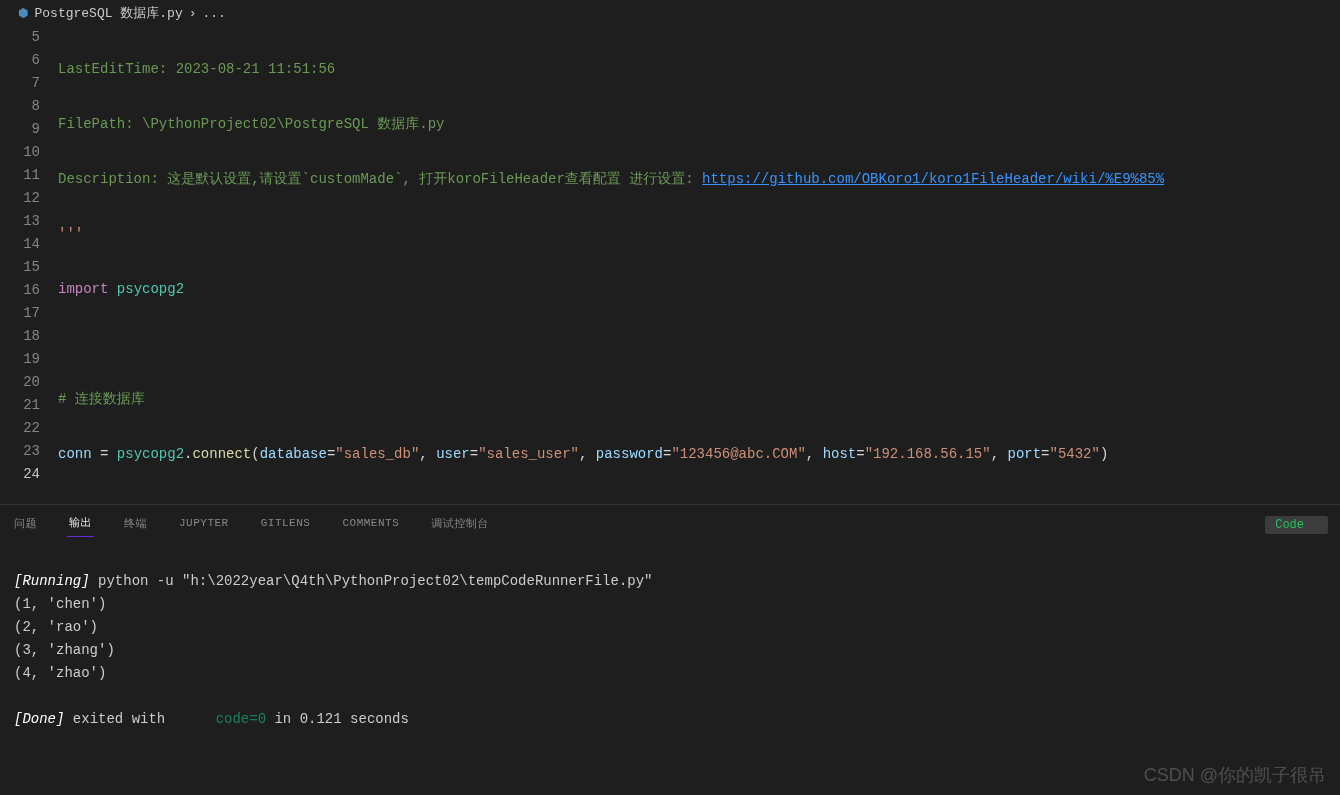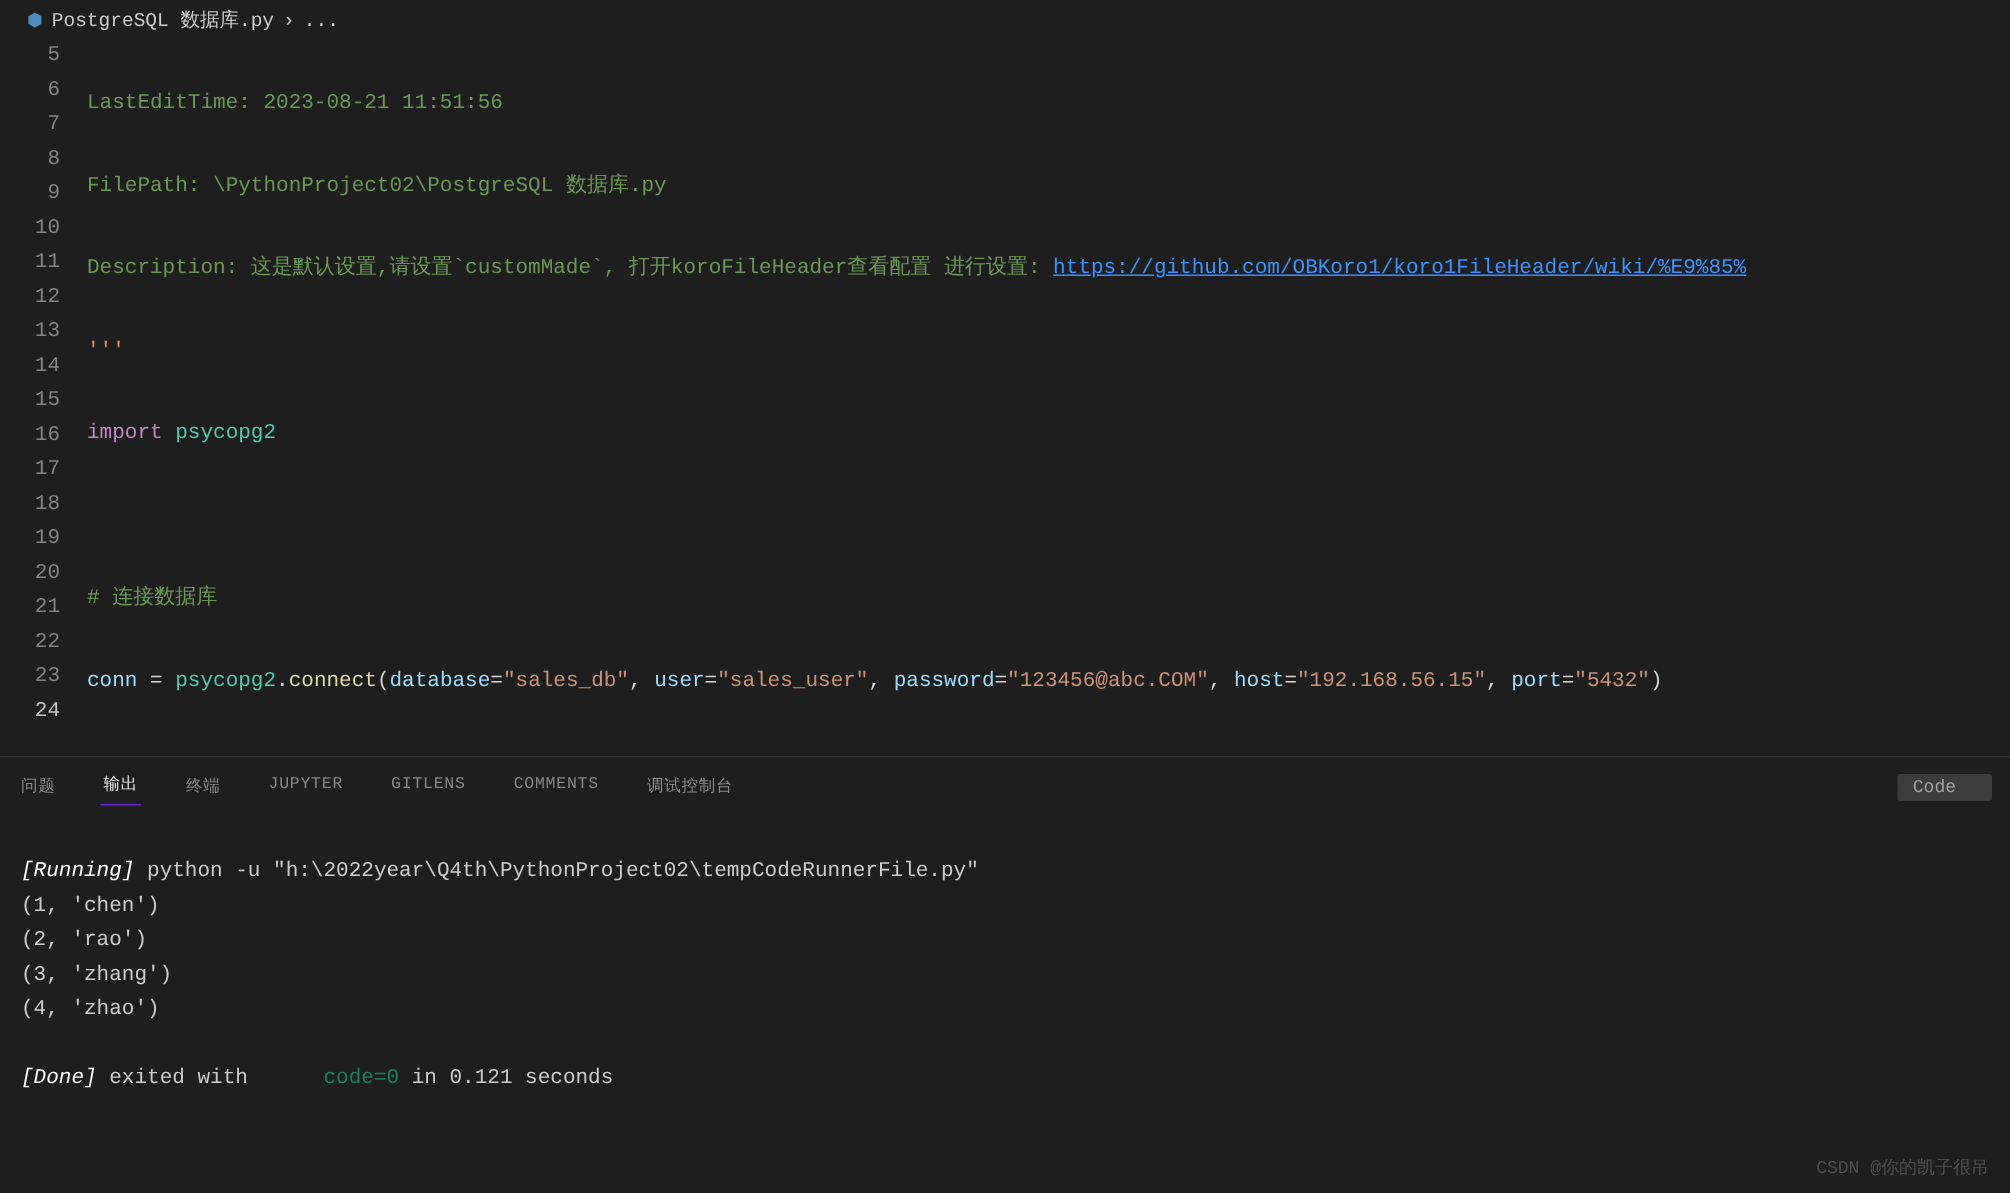--- a/index.html
+++ b/index.html
@@ -77,42 +77,42 @@
   border-bottom: 1px solid #6d28d9;
 }
 .panel-tabs .spacer { flex: 1; }
 .panel-right {
   display: flex;
   align-items: center;
   gap: 10px;
 }
 .code-sel {
   background: #3c3c3c;
-  color: #a3a3a3;
+  color: #22c55e;
   padding: 2px 24px 2px 10px;
   font-size: 12px;
   border-radius: 2px;
 }
 .panel-out {
   padding: 6px 14px;
   font-size: 14px;
   line-height: 23px;
   white-space: pre;
 }
 .o-blue  { color: #ffffff; font-style: italic; }
 .o-green { color: #16825d; margin-left: 42px; }
 .o-txt   { color: #cccccc; margin-top: 19px; }
 
 .watermark {
   position: absolute;
   right: 14px;
   bottom: 8px;
   color: #6f6f6f;
-  font-size: 12px;
-  font-family: Liberation Mono, monospace;
+  font-size: 18px;
+  font-family: Liberation Sans, sans-serif;
   opacity: 0.6;
   font-weight: 300;
 }
 </style>
 </head>
 <body>
 
 <div class="breadcrumb">
   <span class="py-icon">⬢</span>
   <span>PostgreSQL 数据库.py</span>

